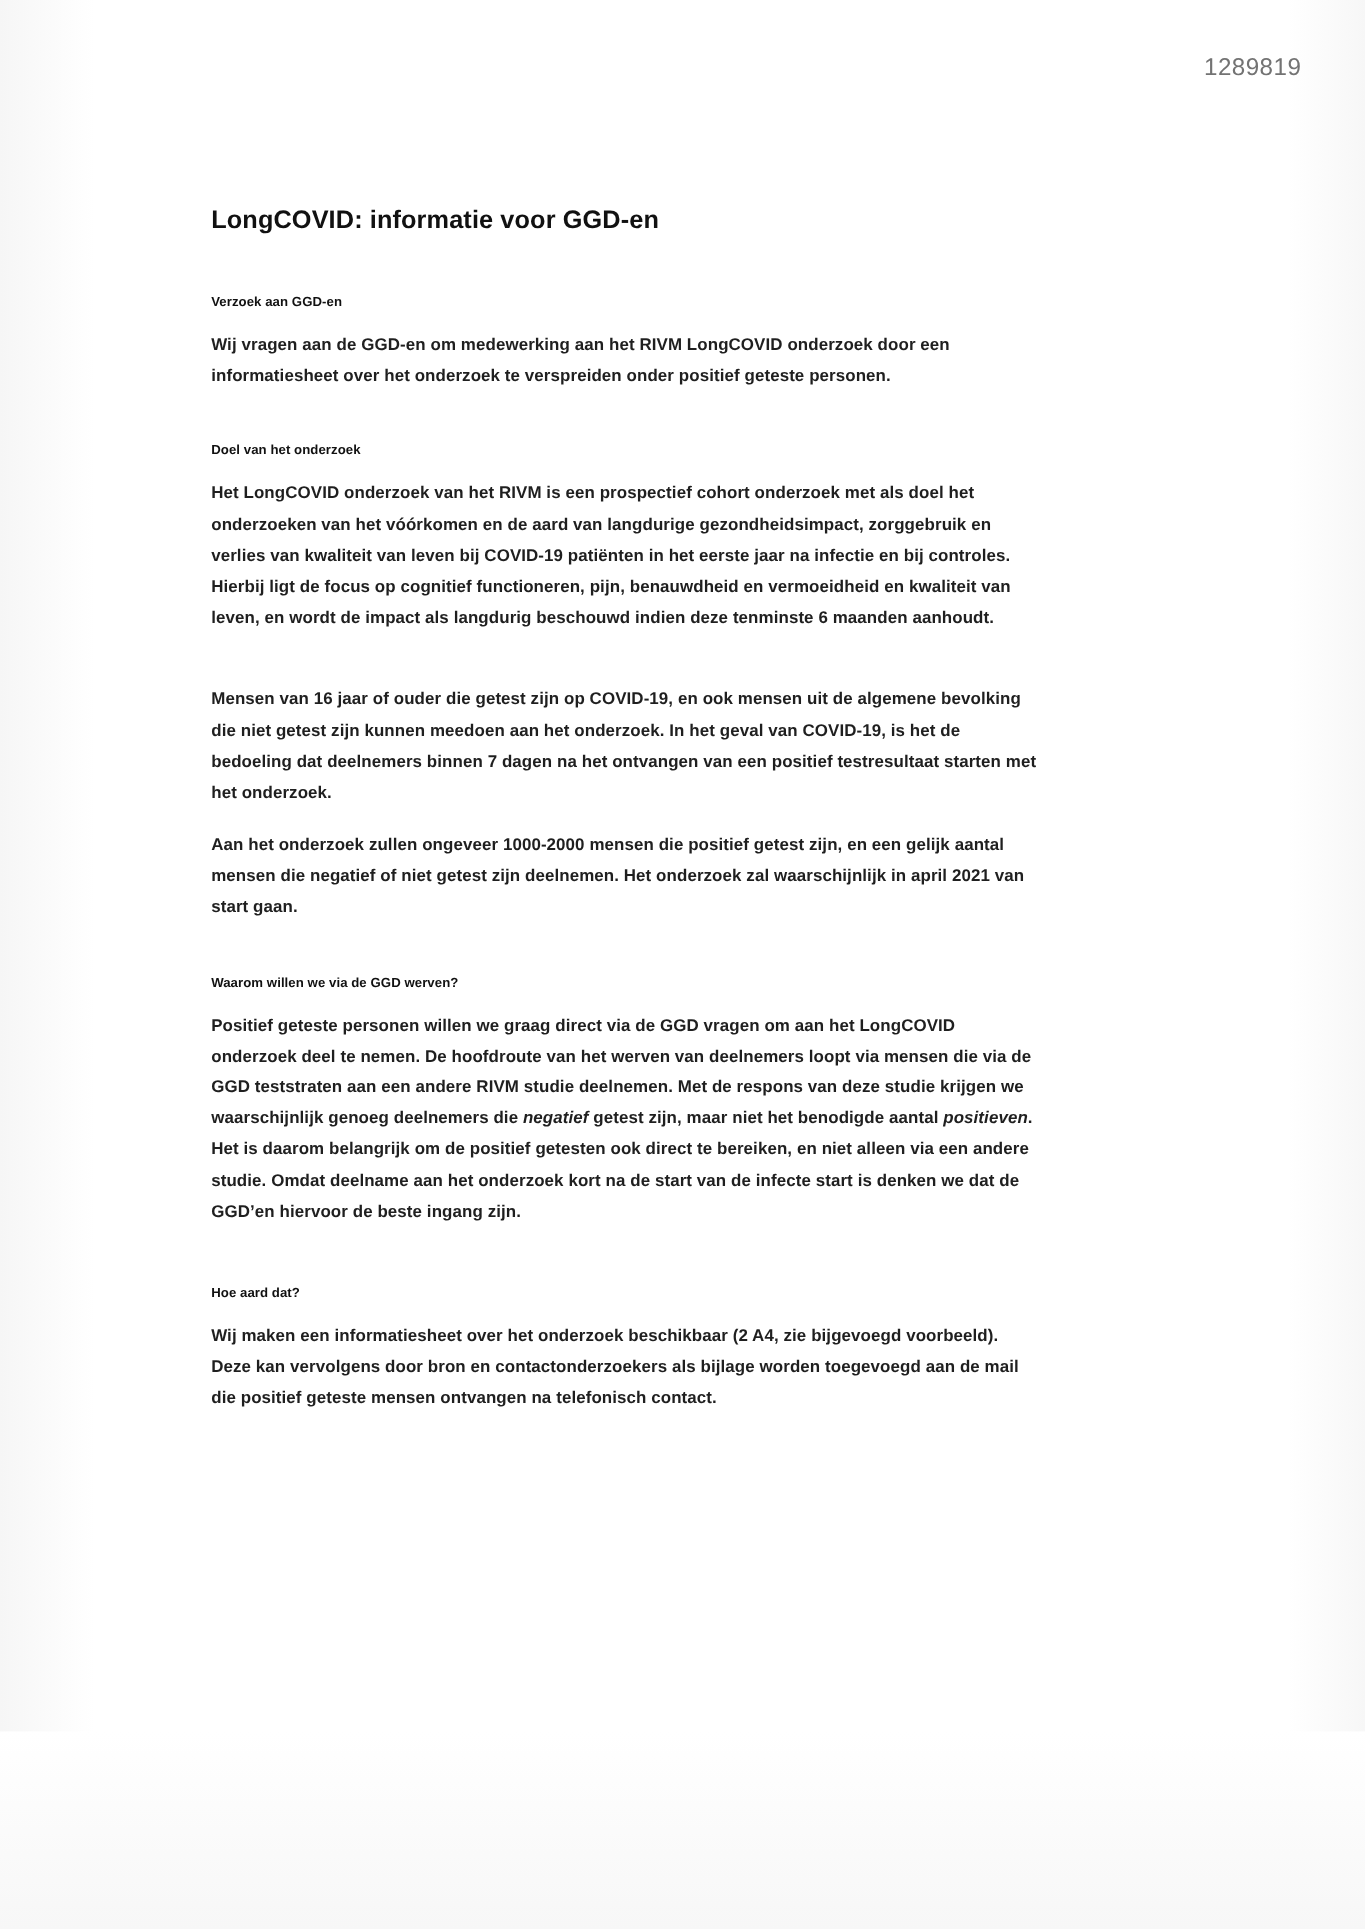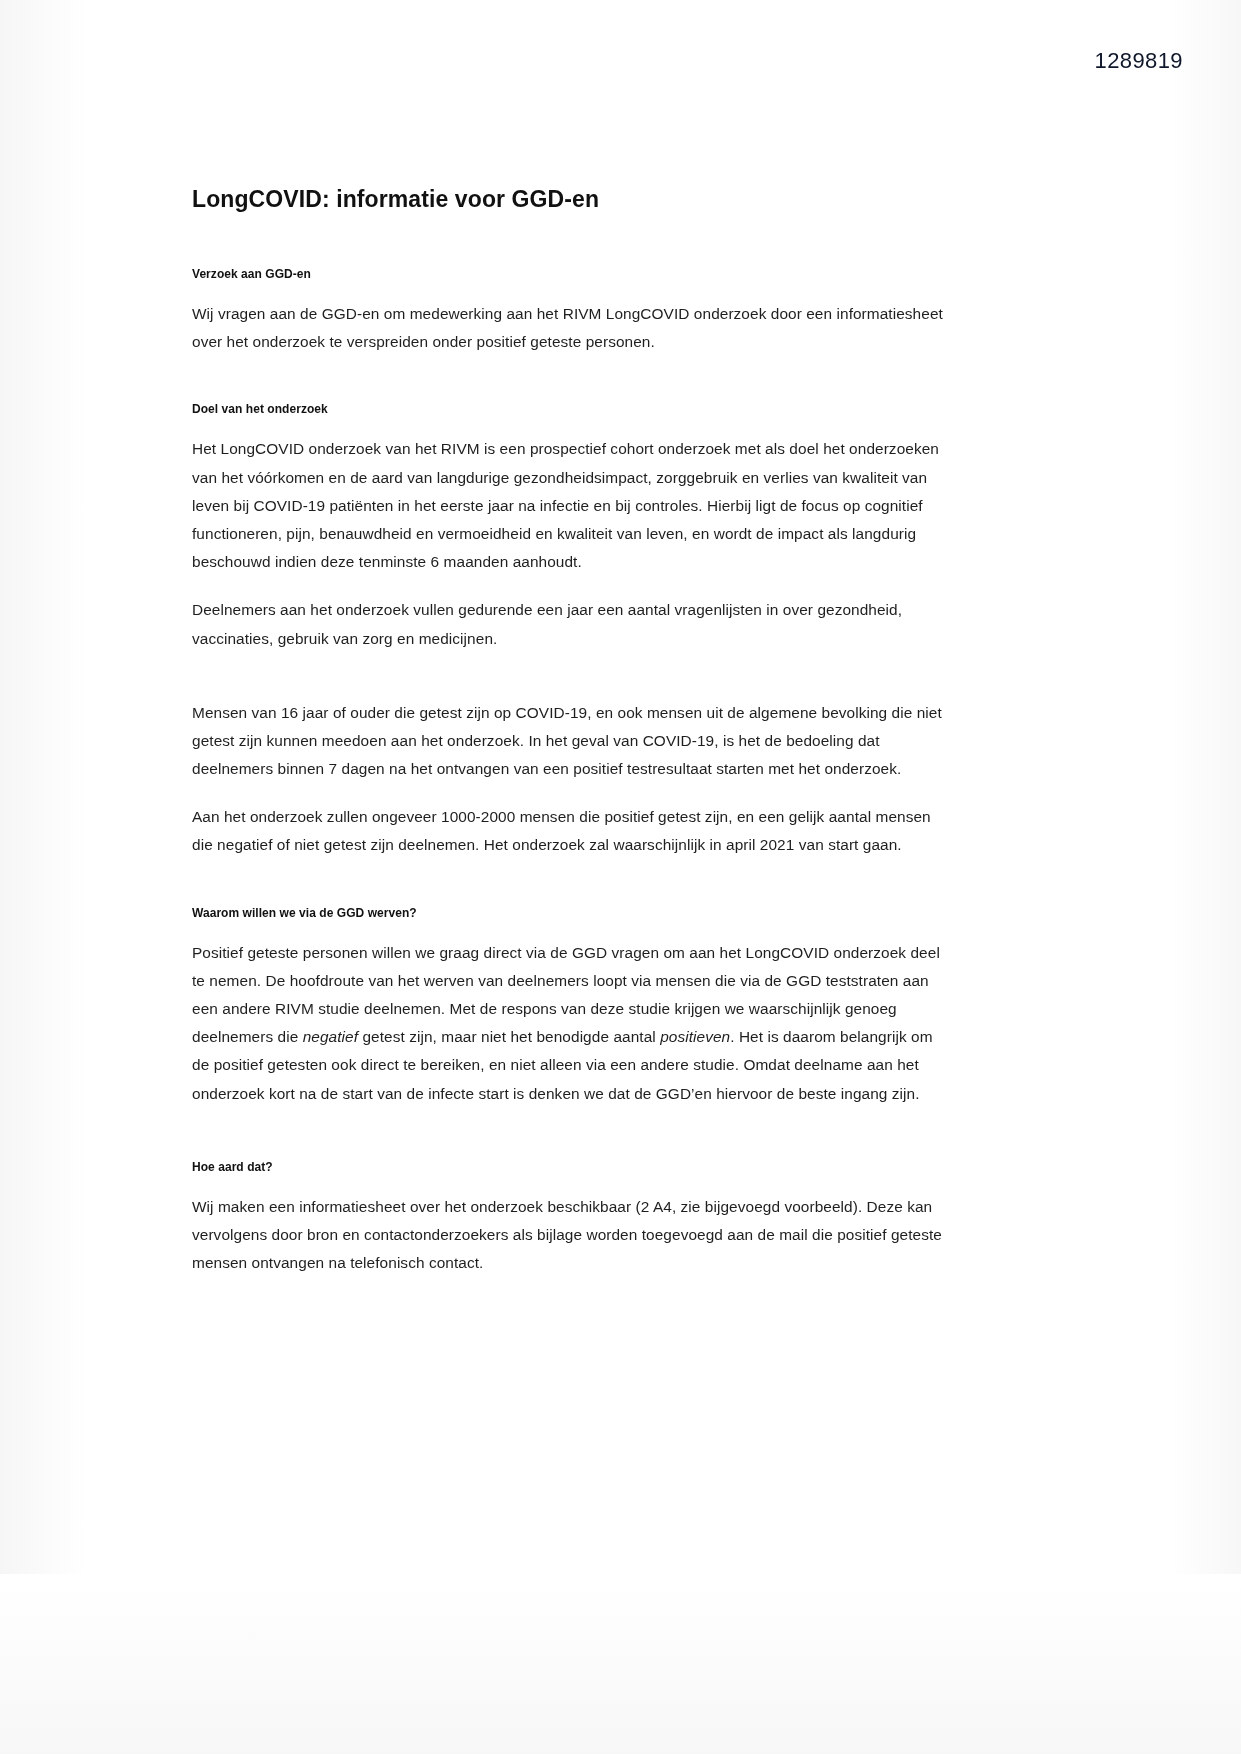--- a/index.html
+++ b/index.html
@@ -43,21 +43,21 @@
     background: linear-gradient(to top, #f7f7f7 0%, #ffffff 100%);
     pointer-events: none;
   }
 
   .doc-number {
     position: absolute;
     top: 48px;
     right: 58px;
     font-size: 22px;
     letter-spacing: 0.4px;
-    color: #0f172a;
+    color: #737373;
     font-family: "Liberation Sans", sans-serif;
   }
 
   .content {
     position: absolute;
     left: 192px;
     top: 186px;
     width: 752px;
   }
 
@@ -84,20 +84,21 @@
     color: #111111;
   }
 
   .para {
     font-size: 15.4px;
     line-height: 1.83;
     margin: 0 0 20px 0;
     color: #1f1f1f;
     text-align: left;
     letter-spacing: 0.005em;
+    font-weight: bold;
   }
   .para:last-child {
     margin-bottom: 0;
   }
   .para em {
     font-style: italic;
   }
 
   
   .section.gap-lg { margin-bottom: 46px; }
@@ -118,21 +119,20 @@
     <h1 class="doc-title">LongCOVID: informatie voor GGD-en</h1>
 
     <div class="section gap-lg">
       <h2 class="section-heading">Verzoek aan GGD-en</h2>
       <p class="para">Wij vragen aan de GGD-en om medewerking aan het RIVM LongCOVID onderzoek door een informatiesheet over het onderzoek te verspreiden onder positief geteste personen.</p>
     </div>
 
     <div class="section gap-lg">
       <h2 class="section-heading">Doel van het onderzoek</h2>
       <p class="para">Het LongCOVID onderzoek van het RIVM is een prospectief cohort onderzoek met als doel het onderzoeken van het vóórkomen en de aard van langdurige gezondheidsimpact, zorggebruik en verlies van kwaliteit van leven bij COVID-19 patiënten in het eerste jaar na infectie en bij controles. Hierbij ligt de focus op cognitief functioneren, pijn, benauwdheid en vermoeidheid en kwaliteit van leven, en wordt de impact als langdurig beschouwd indien deze tenminste 6 maanden aanhoudt.</p>
-      <p class="para">Deelnemers aan het onderzoek vullen gedurende een jaar een aantal vragenlijsten in over gezondheid, vaccinaties, gebruik van zorg en medicijnen.</p>
     </div>
 
     <div class="section gap-lg">
       <p class="para">Mensen van 16 jaar of ouder die getest zijn op COVID-19, en ook mensen uit de algemene bevolking die niet getest zijn kunnen meedoen aan het onderzoek. In het geval van COVID-19, is het de bedoeling dat deelnemers binnen 7 dagen na het ontvangen van een positief testresultaat starten met het onderzoek.</p>
       <p class="para">Aan het onderzoek zullen ongeveer 1000-2000 mensen die positief getest zijn, en een gelijk aantal mensen die negatief of niet getest zijn deelnemen. Het onderzoek zal waarschijnlijk in april 2021 van start gaan.</p>
     </div>
 
     <div class="section gap-xl">
       <h2 class="section-heading">Waarom willen we via de GGD werven?</h2>
       <p class="para">Positief geteste personen willen we graag direct via de GGD vragen om aan het LongCOVID onderzoek deel te nemen. De hoofdroute van het werven van deelnemers loopt via mensen die via de GGD teststraten aan een andere RIVM studie deelnemen. Met de respons van deze studie krijgen we waarschijnlijk genoeg deelnemers die <em>negatief</em> getest zijn, maar niet het benodigde aantal <em>positieven</em>. Het is daarom belangrijk om de positief getesten ook direct te bereiken, en niet alleen via een andere studie. Omdat deelname aan het onderzoek kort na de start van de infecte start is denken we dat de GGD’en hiervoor de beste ingang zijn.</p>

